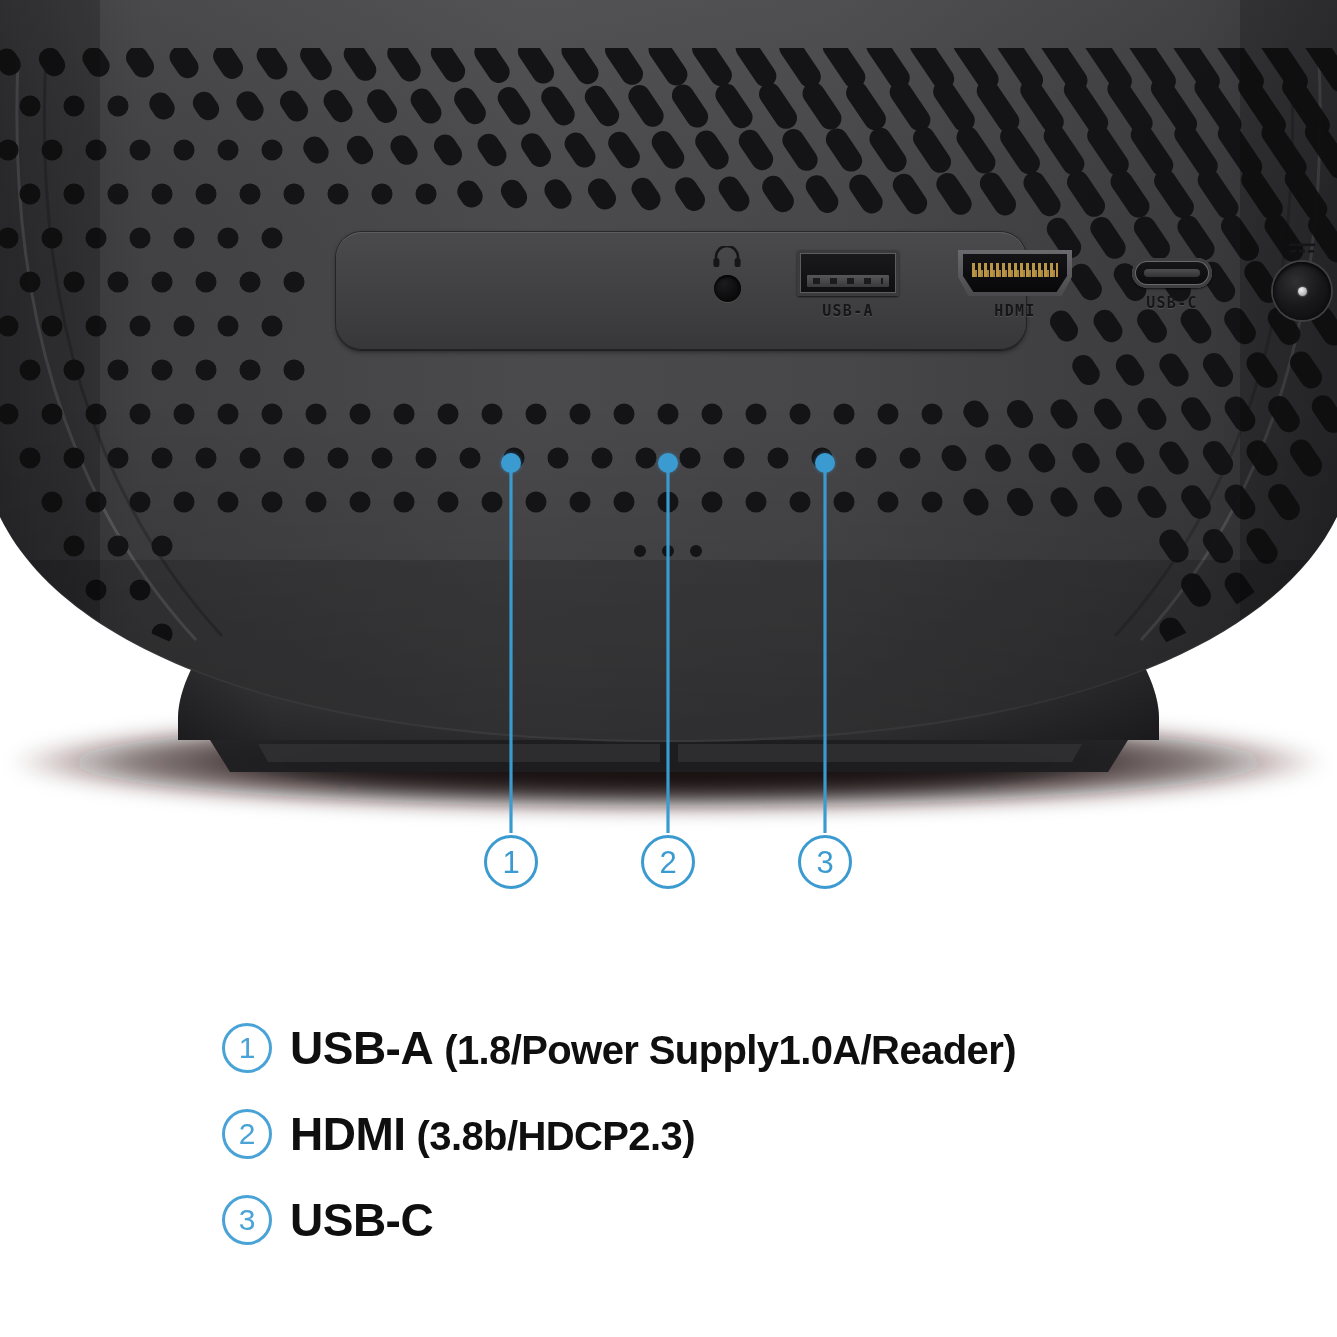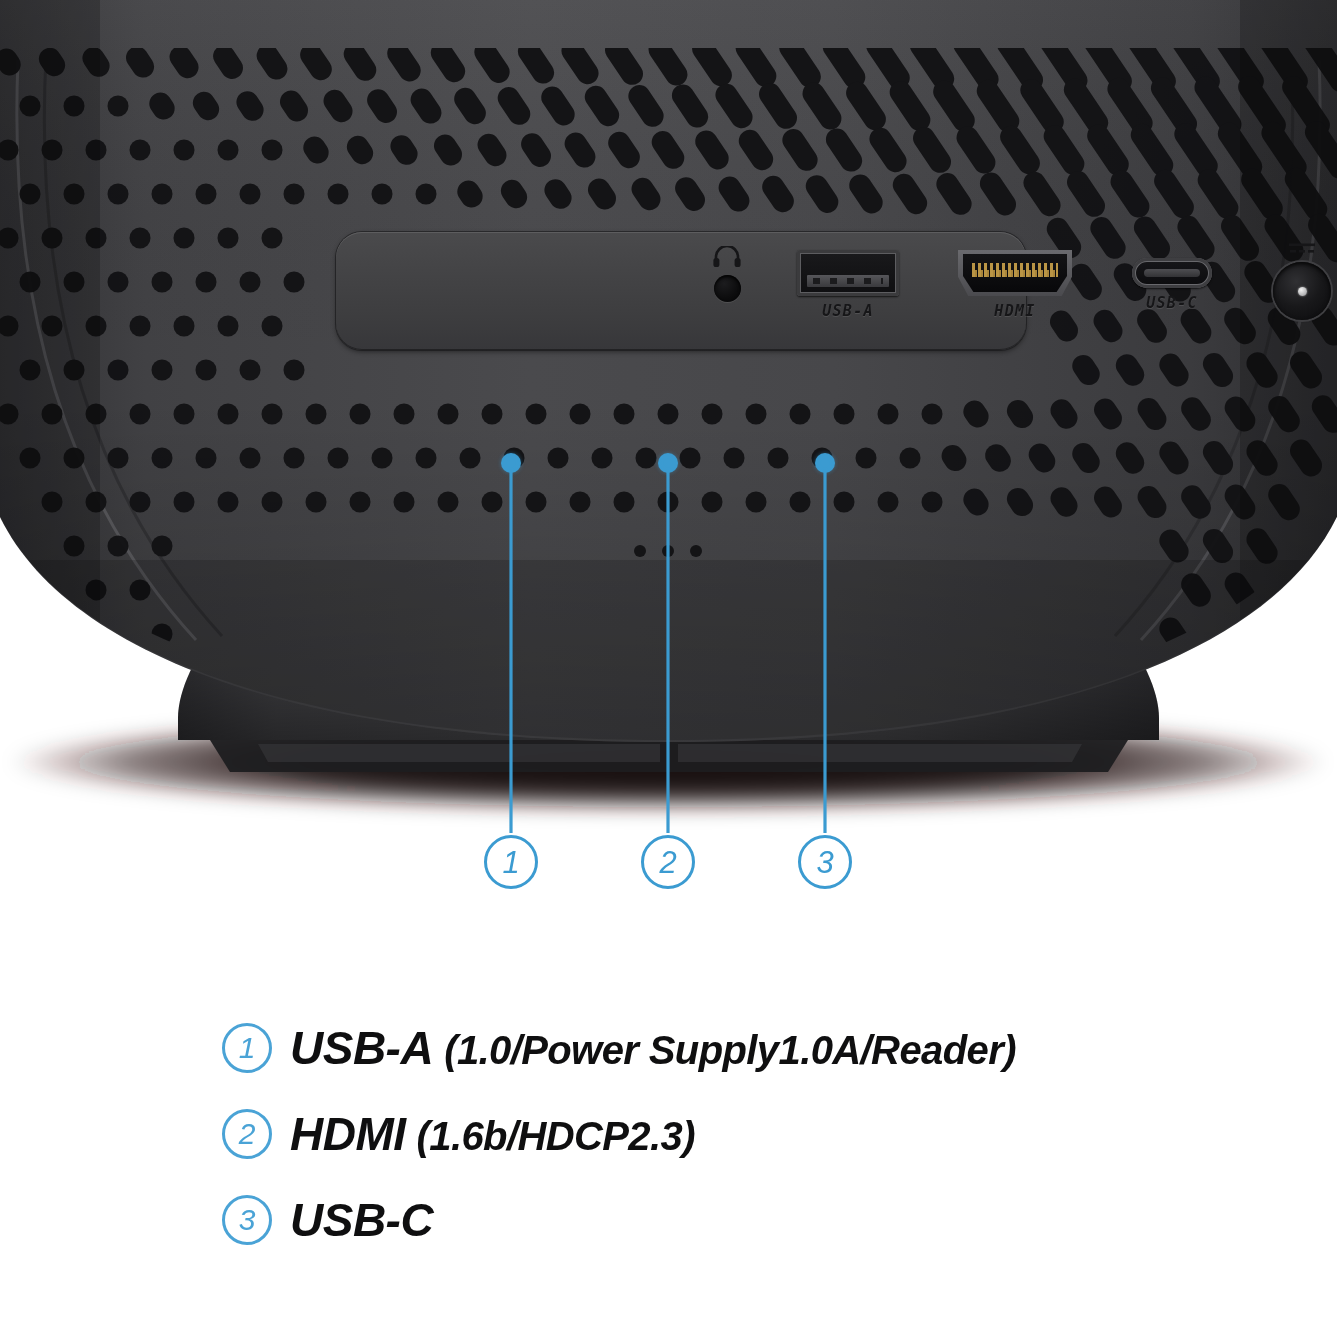--- a/index.html
+++ b/index.html
@@ -16,21 +16,20 @@
     font-family: "Liberation Sans", sans-serif;
   }
 
   
   #stage {
     position: absolute;
     inset: 0;
     width: 1337px;
     height: 1202px;
     background: #ffffff;
-    font-style: italic;
   }
 
   
   .device-wrap {
     position: absolute;
     left: 0;
     top: 0;
     width: 1337px;
     height: 830px;
   }
@@ -753,31 +752,31 @@
   </div>
 
   <div class="legend">
 
     <div class="legend-row">
       <div class="legend-badge">
         <span>1</span>
       </div>
       <div class="legend-text">
         <span class="legend-main">USB-A</span>
-        <span class="legend-sub">(1.0/Power Supply1.0A/Reader)</span>
+        <span class="legend-sub">(1.8/Power Supply1.0A/Reader)</span>
       </div>
     </div>
 
     <div class="legend-row">
       <div class="legend-badge">
         <span>2</span>
       </div>
       <div class="legend-text">
         <span class="legend-main">HDMI</span>
-        <span class="legend-sub">(1.6b/HDCP2.3)</span>
+        <span class="legend-sub">(3.8b/HDCP2.3)</span>
       </div>
     </div>
 
     <div class="legend-row">
       <div class="legend-badge">
         <span>3</span>
       </div>
       <div class="legend-text">
         <span class="legend-main">USB-C</span>
       </div>

